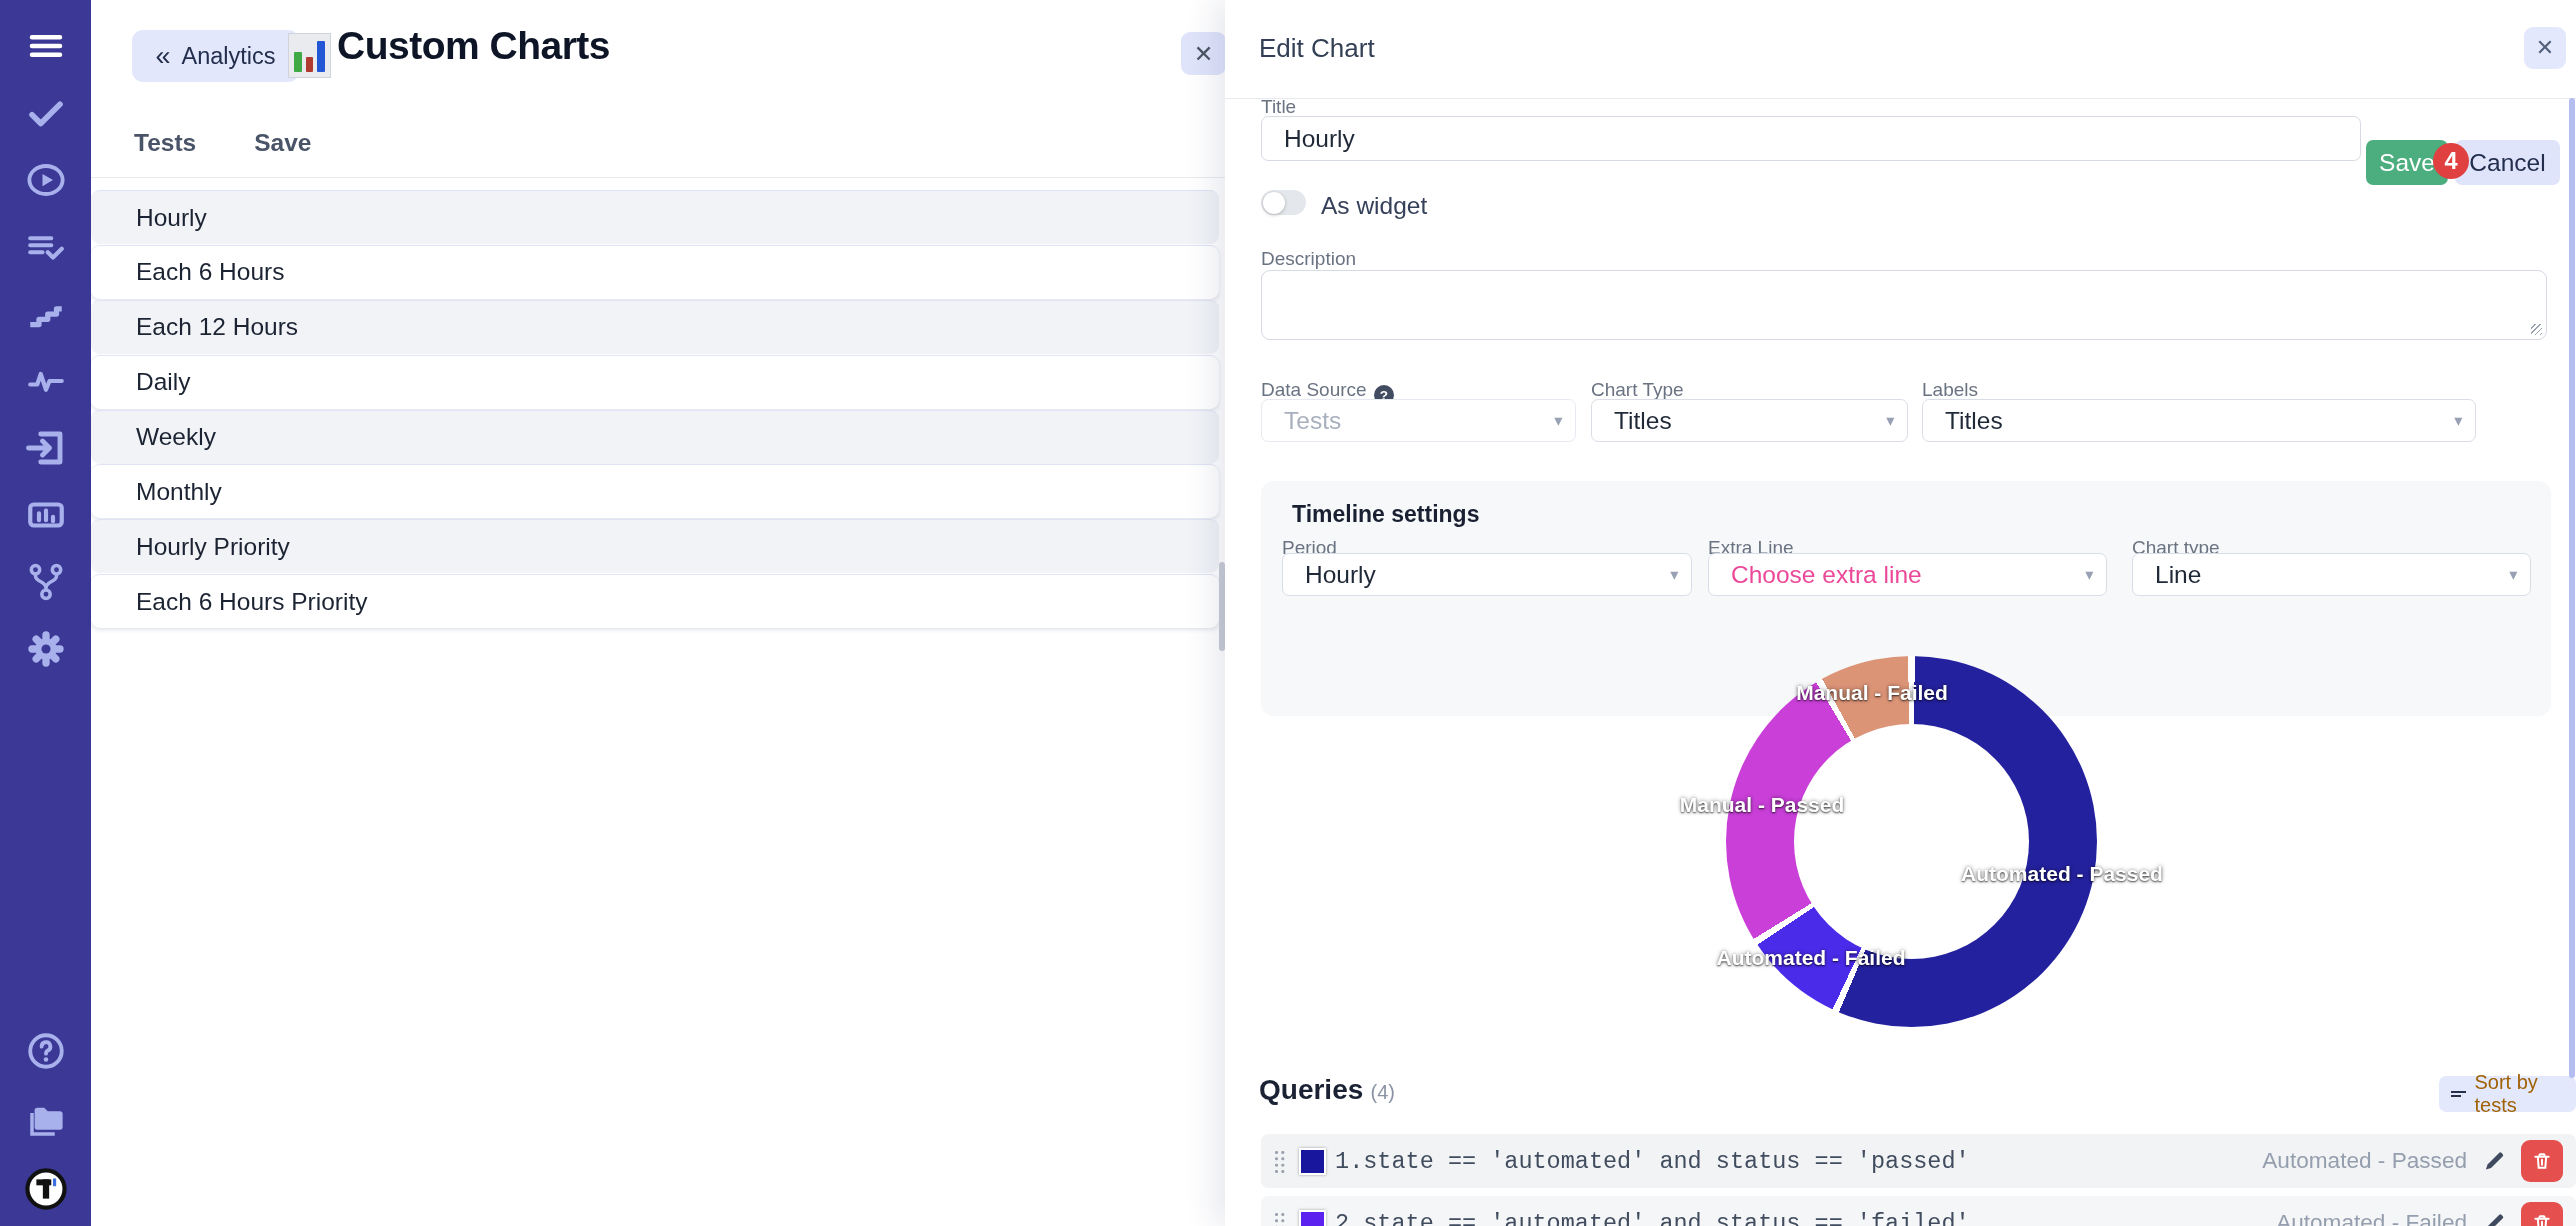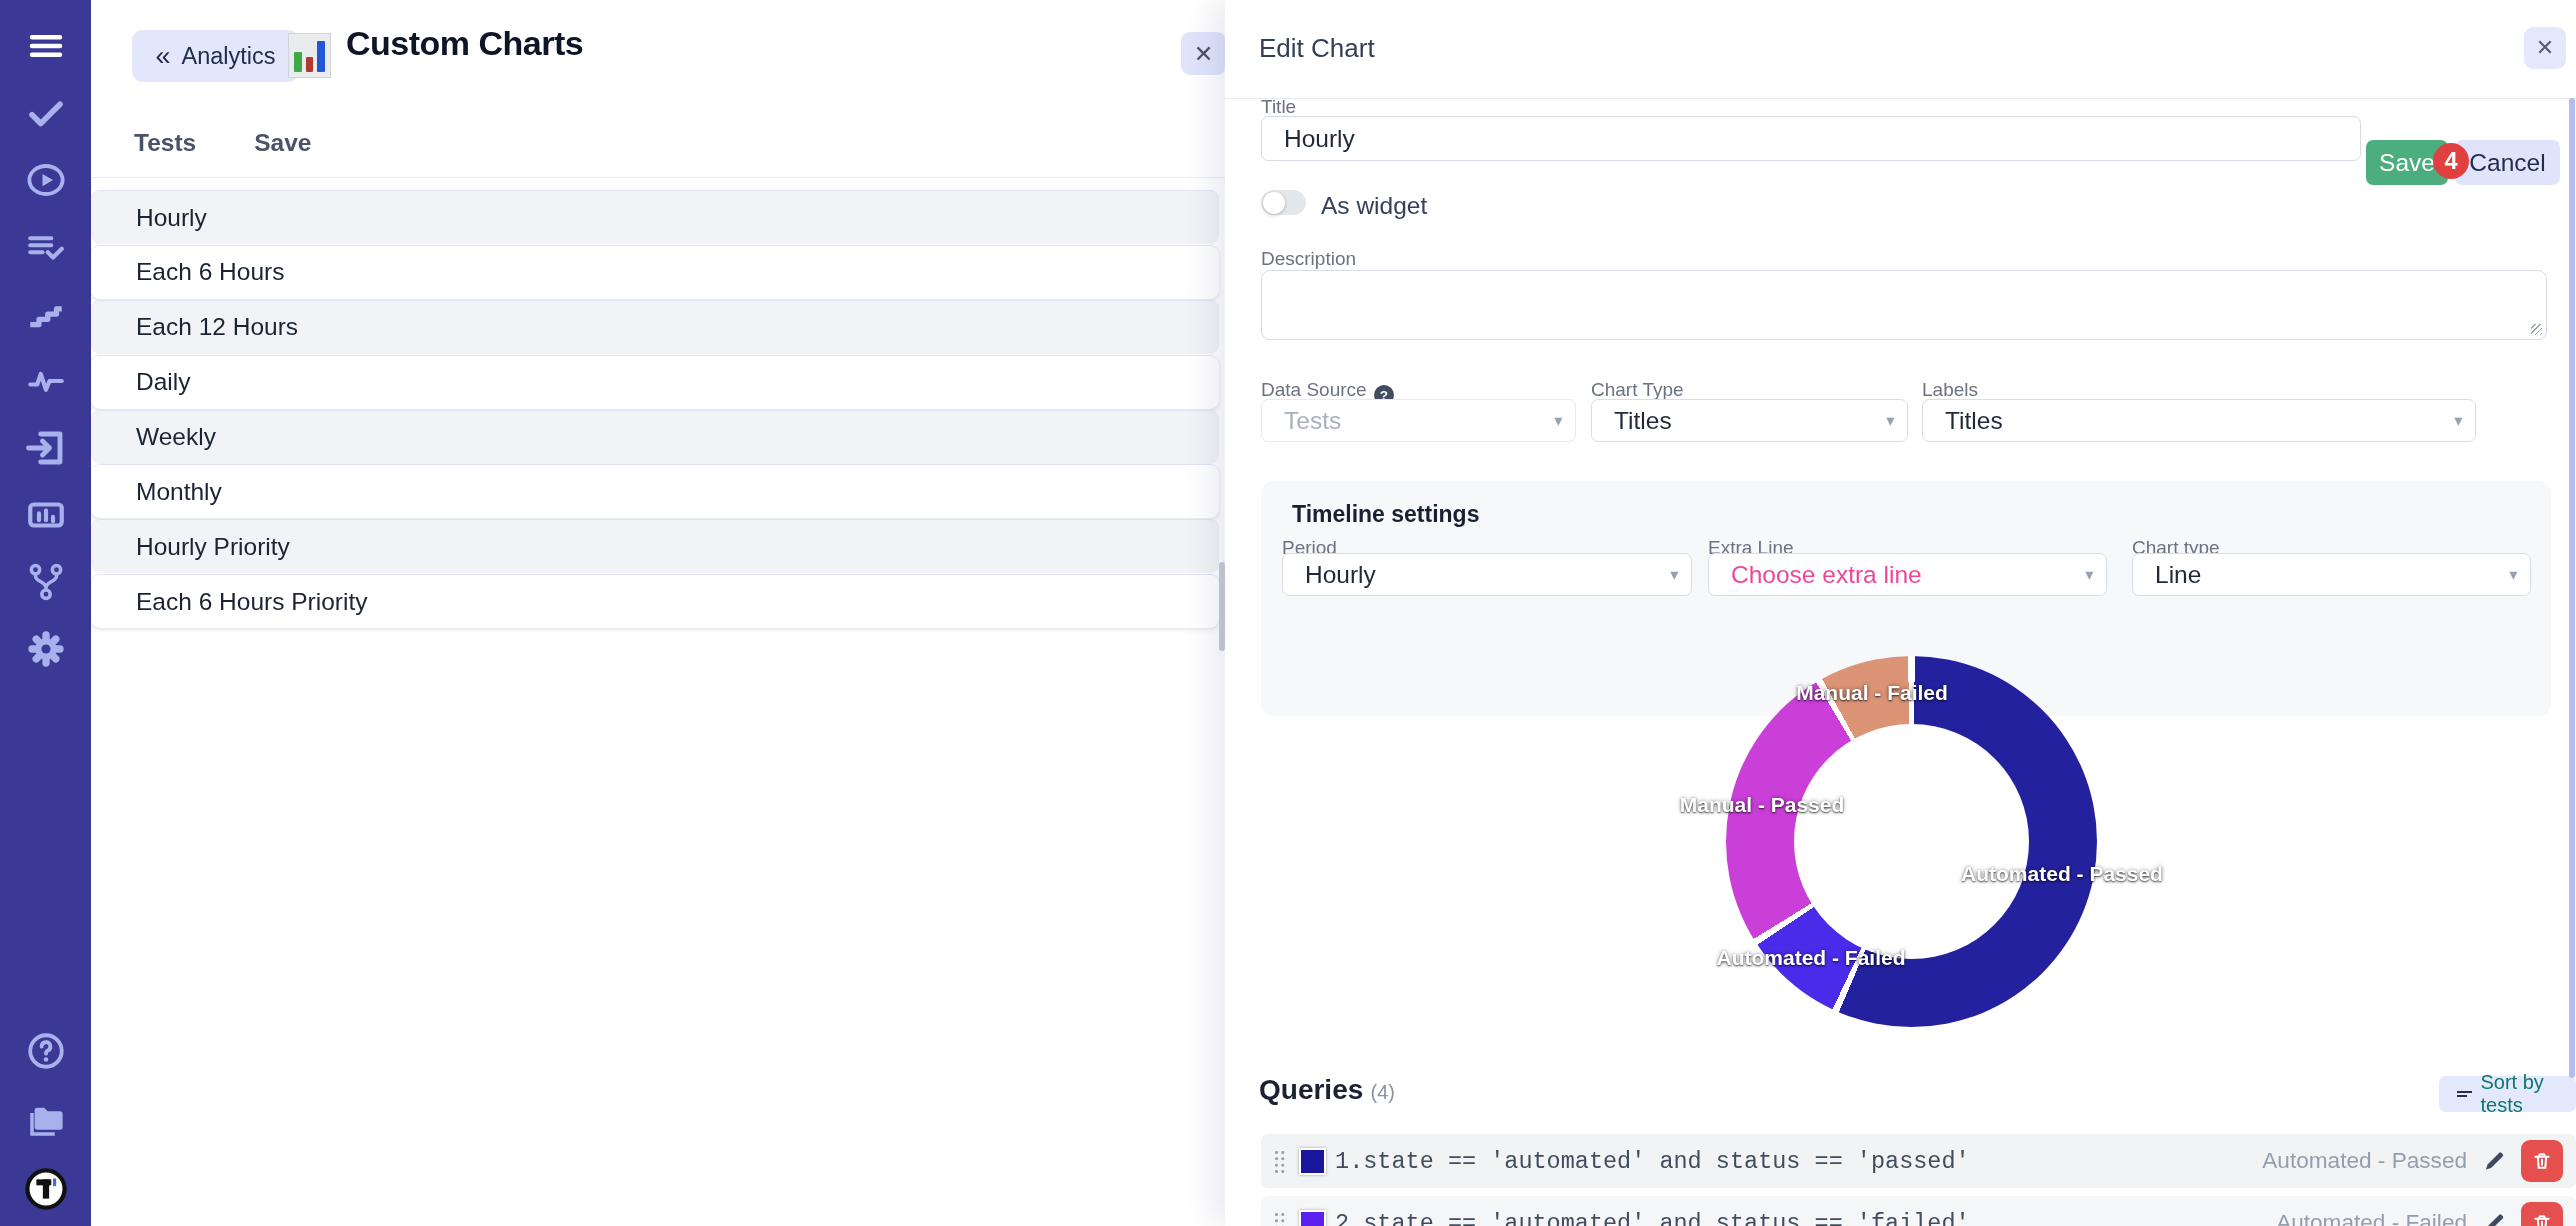--- a/index.html
+++ b/index.html
@@ -15,21 +15,21 @@
 
   
   .left-panel { position:absolute; left:91px; top:0; width:1134px; height:1226px; background:#fff; }
   .back-pill { position:absolute; left:41px; top:30px; height:52px; padding:0 23.5px; background:#e2e7fb; border-radius:11px; display:flex; align-items:center; gap:11px; color:#232e4d; font-size:23.5px; cursor:pointer; }
   .back-chev { font-size:27px; line-height:1; color:#232e4d; }
   .title-chart-icon { position:absolute; left:197px; top:33px; width:43px; height:45px; background:#e9ebee; border:0.9px solid #cfd3da; display:flex; align-items:flex-end; justify-content:center; gap:3.6px; padding:5.4px 5.4px; }
   .title-chart-icon i { display:block; width:8.2px; border-radius:0.9px; }
   .bar-g { height:20px; background:#3fa945; }
   .bar-r { height:14.5px; background:#b03a30; }
   .bar-b { height:31px; background:#2457d6; }
-  .page-title { position:absolute; left:255px; top:23.5px; font-size:34px; font-weight:800; color:#0e1526; letter-spacing:-0.5px; }
+  .page-title { position:absolute; left:246px; top:23.5px; font-size:39px; font-weight:800; color:#0e1526; letter-spacing:-0.5px; }
   .tabs { position:absolute; left:43px; top:129px; display:flex; gap:58px; }
   .tab { font-size:24.5px; font-weight:600; color:#4a5468; cursor:pointer; }
   .tabs-divider { position:absolute; left:0; top:177px; width:1134px; height:0.9px; background:#e9ebf0; }
   .chart-list { position:absolute; left:0; top:190px; width:1128px; }
   .list-row { height:54px; margin-bottom:0.9px; display:flex; align-items:center; padding-left:45px; font-size:24.5px; color:#1c2433; border-radius:9px; border-top:0.9px solid #dfe3f5; cursor:pointer; }
   .list-row:nth-child(odd) { background:#f1f3f7; }
   .list-row:nth-child(even) { background:#ffffff; box-shadow:0 2.7px 4.5px -0.9px rgba(25,39,89,0.12); }
   .left-close { position:absolute; left:1090px; top:32px; width:45px; height:43px; background:#dfe4fb; border-radius:9px; display:flex; align-items:center; justify-content:center; font-size:23.5px; color:#4b5563; cursor:pointer; }
   .left-scrollbar { position:absolute; left:1128px; top:562px; width:6.3px; height:89px; background:#c9cdd6; border-radius:3.6px; }
 
@@ -60,21 +60,21 @@
   .tl-heading { position:absolute; left:31px; top:20px; font-size:23px; font-weight:700; color:#182032; }
   .tl-label { position:absolute; font-size:19px; color:#6a7382; top:56px; }
 
   .donut-wrap { position:absolute; left:501px; top:656px; width:371px; height:371px; }
   .donut { position:absolute; inset:0; border-radius:50%; }
   .donut-hole { position:absolute; left:68px; top:68px; width:235px; height:235px; border-radius:50%; background:#fff; }
   .donut-label { position:absolute; transform:translate(-50%,-50%); font-size:21px; font-weight:700; color:#fff; white-space:nowrap; text-shadow:0 0.9px 1.8px rgba(0,0,0,0.65), 0 0 4.5px rgba(0,0,0,0.45); z-index:3; }
 
   .queries-heading { position:absolute; left:34px; top:1074px; font-size:28px; font-weight:700; color:#1a2233; }
   .queries-count { font-size:20px; font-weight:400; color:#8a93a4; margin-left:7.2px; }
-  .sort-btn { position:absolute; left:1214px; top:1076px; height:36px; padding:0 18px; background:#e3e8fc; border-radius:7.2px; display:flex; align-items:center; gap:9px; font-size:20px; color:#0f766e; cursor:pointer; }
+  .sort-btn { position:absolute; left:1214px; top:1076px; height:36px; padding:0 12px; background:#e3e8fc; border-radius:7.2px; display:flex; align-items:center; gap:9px; font-size:20px; color:#a16207; cursor:pointer; }
   .sort-icon { display:inline-block; width:14.5px; }
   .sort-icon i { display:block; height:1.8px; background:#26304a; margin:2.7px 0; }
   .sort-icon i:nth-child(1){ width:14.5px; } .sort-icon i:nth-child(2){ width:10px; }
 
   .query-row { position:absolute; left:36px; width:1315px; height:54px; border-radius:7.2px; display:flex; align-items:center; padding:0 12.7px;text-align:center; }
   .q-drag { width:12.7px; height:23.5px; margin-right:12.7px; position:relative; cursor:grab; flex:0 0 auto; }
   .q-drag::before { content:""; position:absolute; left:1.8px; top:1.8px; width:2.7px; height:2.7px; border-radius:50%; background:#9aa1ad;
       box-shadow:0 6.3px 0 #9aa1ad, 0 12.7px 0 #9aa1ad, 0 19px 0 #9aa1ad, 6.3px 0 0 #9aa1ad, 6.3px 6.3px 0 #9aa1ad, 6.3px 12.7px 0 #9aa1ad, 6.3px 19px 0 #9aa1ad; }
   .q-swatch { width:27px; height:27px; border:2.7px solid #fff; box-shadow:0 0 2.7px rgba(0,0,0,0.35); margin-right:9px; flex:0 0 auto; }
   .q-text { font-family:"Liberation Mono", monospace; font-size:23.5px; color:#414d5f; white-space:nowrap; }

